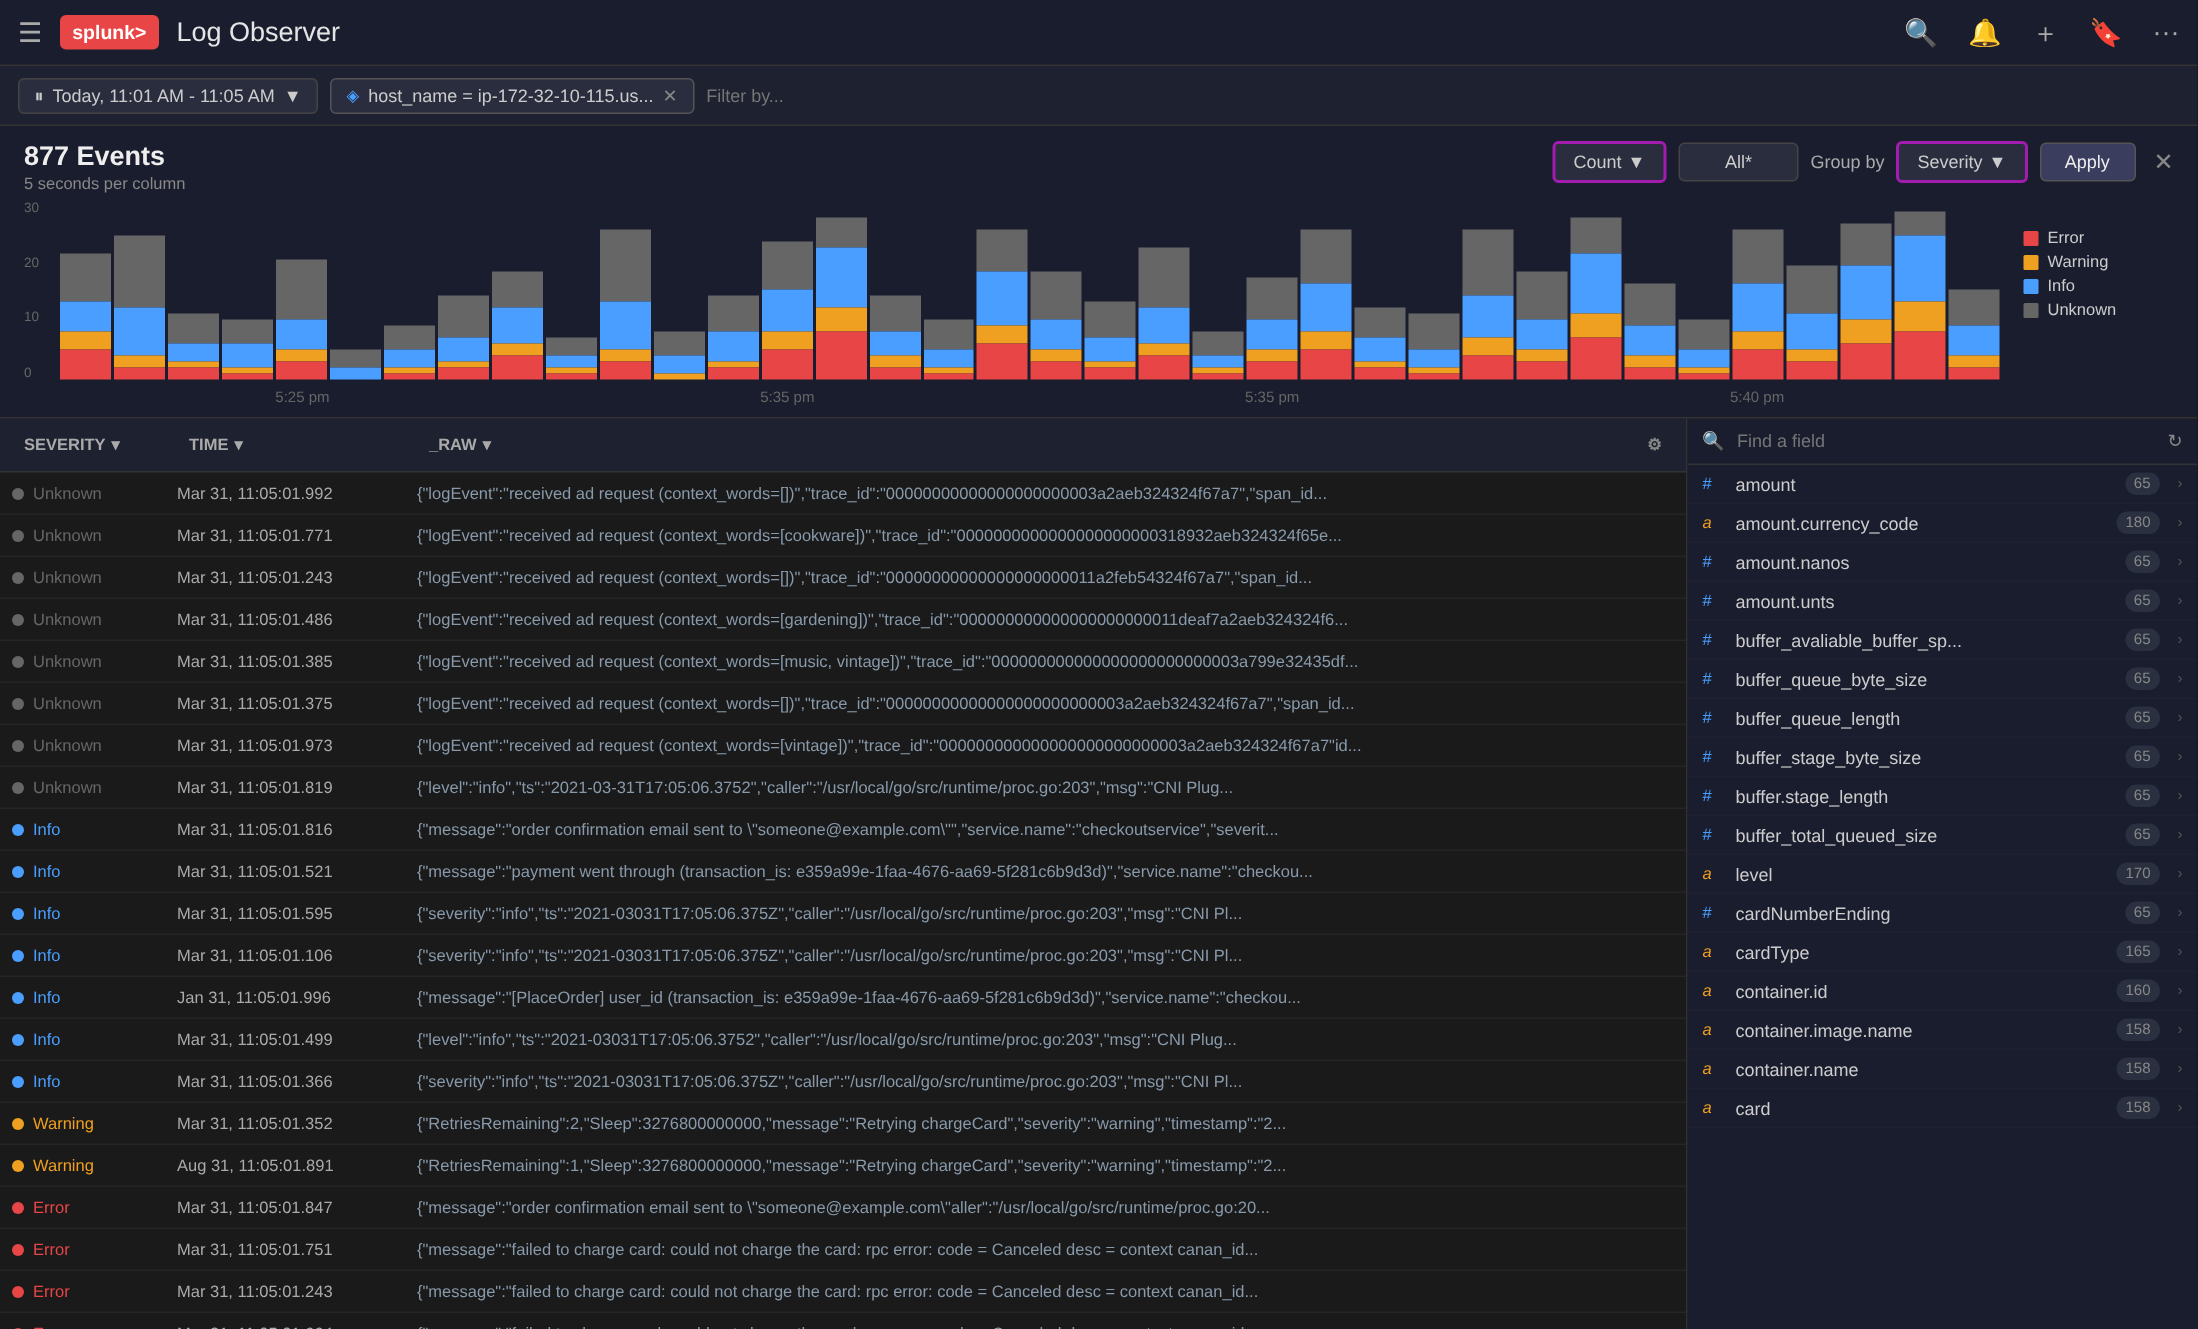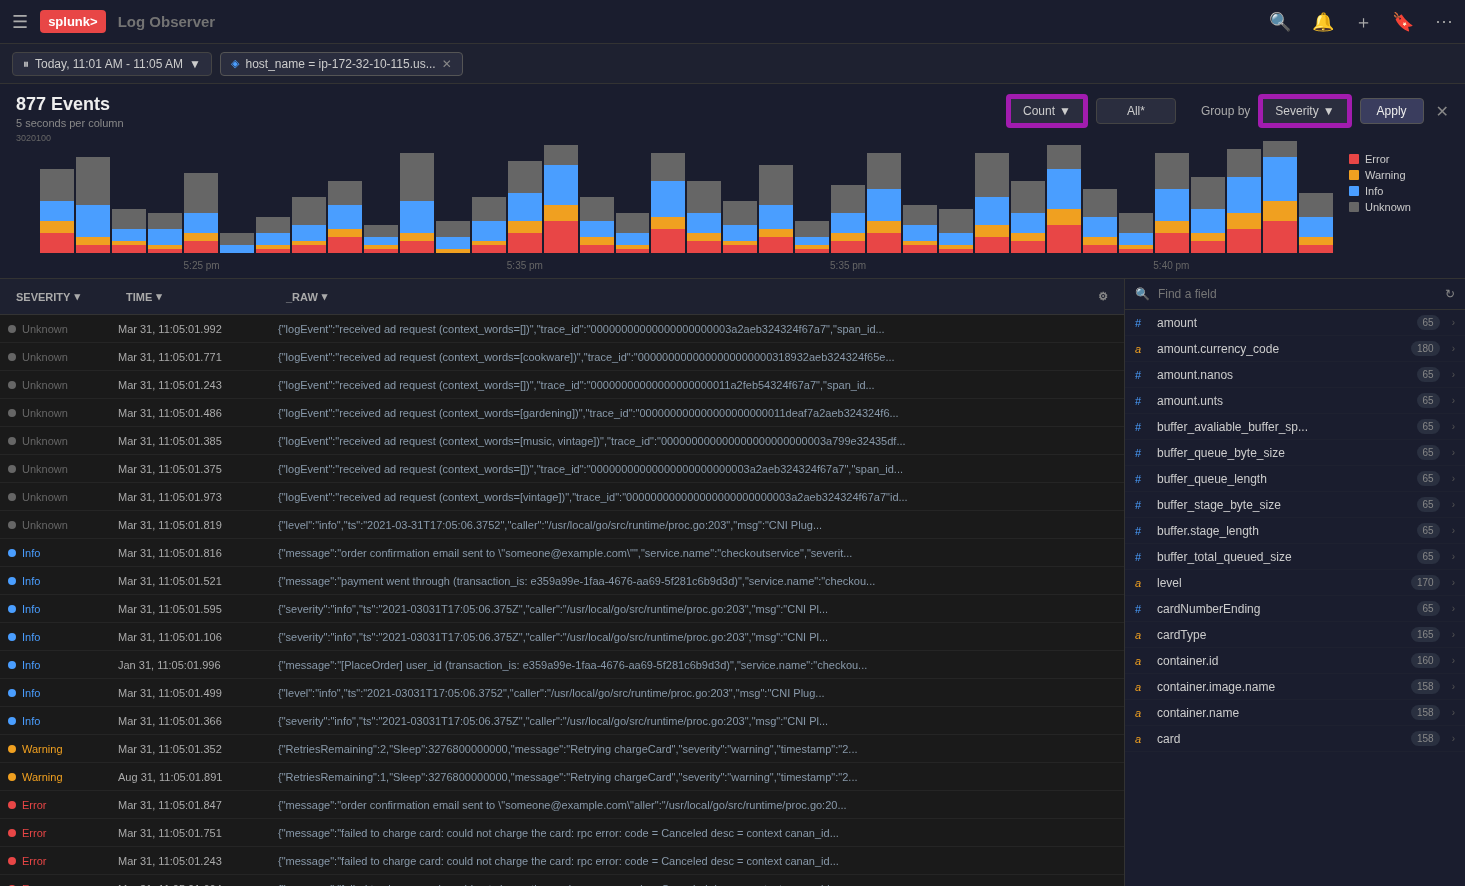--- a/index.html
+++ b/index.html
@@ -2,49 +2,49 @@
 <html><head>
   <meta charset="utf-8">
   <style>
     * { box-sizing: border-box; margin: 0; padding: 0; }
     body { background: #1a1a1a; color: #ccc; font-family: -apple-system, BlinkMacSystemFont, 'Segoe UI', sans-serif; font-size: 12px; overflow: hidden; width: 1465px; height: 886px; }
 
     
     .top-nav { display: flex; align-items: center; background: #1a1d2e; height: 44px; padding: 0 12px; gap: 12px; border-bottom: 1px solid #333; }
     .nav-hamburger { color: #aaa; font-size: 18px; cursor: pointer; }
     .nav-logo { background: #e84646; color: white; font-weight: bold; font-size: 13px; padding: 4px 8px; border-radius: 4px; }
-    .nav-title { color: #737373; font-size: 15px; font-weight: 700; }
+    .nav-title { color: #e5e5e5; font-size: 18px; font-weight: 400; }
     .nav-spacer { flex: 1; }
     .nav-icon { color: #aaa; font-size: 18px; cursor: pointer; margin-left: 8px; }
 
     
     .filter-bar { display: flex; align-items: center; background: #1e2130; height: 40px; padding: 0 12px; gap: 8px; border-bottom: 1px solid #333; }
     .filter-time { display: flex; align-items: center; gap: 6px; background: #2a2d3e; border: 1px solid #444; border-radius: 4px; padding: 4px 10px; cursor: pointer; color: #ccc; font-size: 12px; }
     .filter-chip { display: flex; align-items: center; gap: 6px; background: #2a2d3e; border: 1px solid #555; border-radius: 4px; padding: 4px 10px; cursor: pointer; color: #ccc; font-size: 12px; }
     .chip-icon { color: #4a9eff; font-size: 11px; }
     .filter-chip .close-x { color: #888; cursor: pointer; }
     .filter-input { flex: 1; background: transparent; border: none; color: #888; font-size: 12px; outline: none; }
 
     
     .chart-area { background: #1a1d2e; padding: 10px 16px; border-bottom: 1px solid #333; position: relative; height: 195px; }
     .chart-header { display: flex; align-items: flex-start; justify-content: space-between; margin-bottom: 4px; }
     .chart-title { font-size: 18px; font-weight: 600; color: #eee; }
     .chart-subtitle { font-size: 11px; color: #888; margin-top: 2px; }
     .chart-controls { display: flex; align-items: center; gap: 8px; }
-    .ctrl-btn { display: flex; align-items: center; gap: 4px; background: #2a2d3e; border: 5px solid #a21caf; border-radius: 4px; padding: 5px 12px; cursor: pointer; color: #ccc; font-size: 12px; }
+    .ctrl-btn { display: flex; align-items: center; gap: 4px; background: #2a2d3e; border: 2px solid #a21caf; border-radius: 4px; padding: 5px 12px; cursor: pointer; color: #ccc; font-size: 12px; }
     .ctrl-input { background: #2a2d3e; border: 1px solid #444; border-radius: 4px; padding: 5px 12px; color: #ccc; font-size: 12px; width: 80px; text-align: center; }
-    .ctrl-label { color: #aaa; font-size: 12px; margin-left: 17px; }
+    .ctrl-label { color: #aaa; font-size: 12px; }
     .apply-btn { background: #3a3d5e; border: 1px solid #555; border-radius: 4px; padding: 5px 16px; cursor: pointer; color: #eee; font-size: 12px; }
     .close-btn { color: #888; cursor: pointer; font-size: 16px; margin-left: 4px; }
     .chart-container { display: flex; gap: 16px; margin-top: 4px; }
     .chart-graph { flex: 1; position: relative; height: 120px; }
     .chart-legend { display: flex; flex-direction: column; gap: 4px; justify-content: flex-start; padding-top: 20px; width: 100px; }
     .legend-item { display: flex; align-items: center; gap: 6px; font-size: 11px; color: #ccc; }
     .legend-dot { width: 10px; height: 10px; border-radius: 1px; flex-shrink: 0; }
-    .y-axis { position: absolute; left: 0; top: 0; height: 100%; display: flex; flex-direction: row; justify-content: space-between; color: #666; font-size: 9px; width: 20px; }
+    .y-axis { position: absolute; left: 0; top: 0; height: 100%; display: flex; flex-direction: column; justify-content: space-between; color: #666; font-size: 9px; width: 20px; }
     .bars-container { position: absolute; left: 24px; right: 0; top: 0; height: 100%; display: flex; align-items: flex-end; gap: 2px; }
     .bar-group { display: flex; flex-direction: column; justify-content: flex-end; flex: 1; height: 100%; cursor: pointer; }
     .bar-segment { width: 100%; }
     .x-axis { position: absolute; bottom: -18px; left: 24px; right: 0; display: flex; justify-content: space-around; color: #666; font-size: 10px; }
 
     
     .main-content { display: flex; height: calc(886px - 44px - 40px - 195px); }
 
     
     .table-area { flex: 1; overflow: hidden; display: flex; flex-direction: column; border-right: 1px solid #333; }
@@ -100,20 +100,21 @@
   <div class="filter-time">
     <span>⏸</span>
     <span>Today, 11:01 AM - 11:05 AM</span>
     <span>▼</span>
   </div>
   <div class="filter-chip">
     <span class="chip-icon">◈</span>
     <span>host_name = ip-172-32-10-115.us...</span>
     <span class="close-x">✕</span>
   </div>
+  <input class="filter-input" type="text" placeholder="Filter by..." style="">
 </div>
 
 <div class="chart-area">
   <div class="chart-header">
     <div>
       <div class="chart-title">877 Events</div>
       <div class="chart-subtitle">5 seconds per column</div>
     </div>
     <div class="chart-controls">
       <button class="ctrl-btn">

